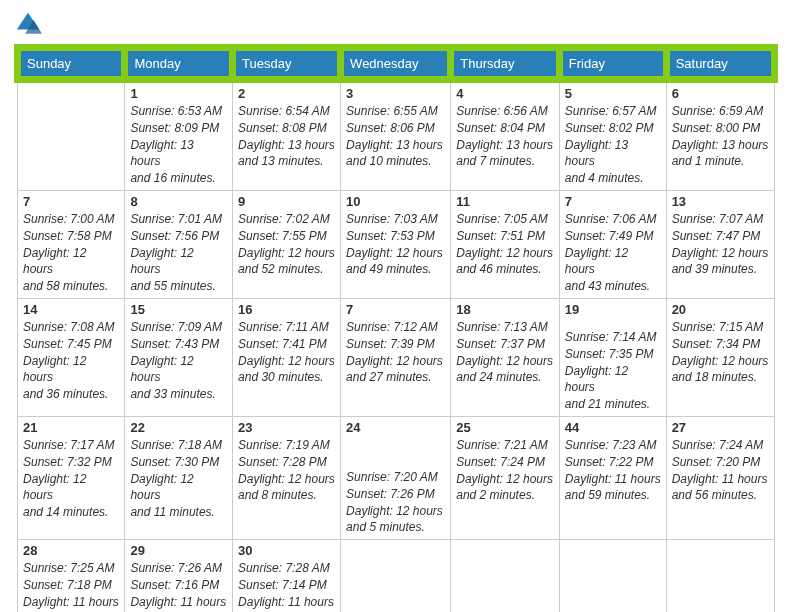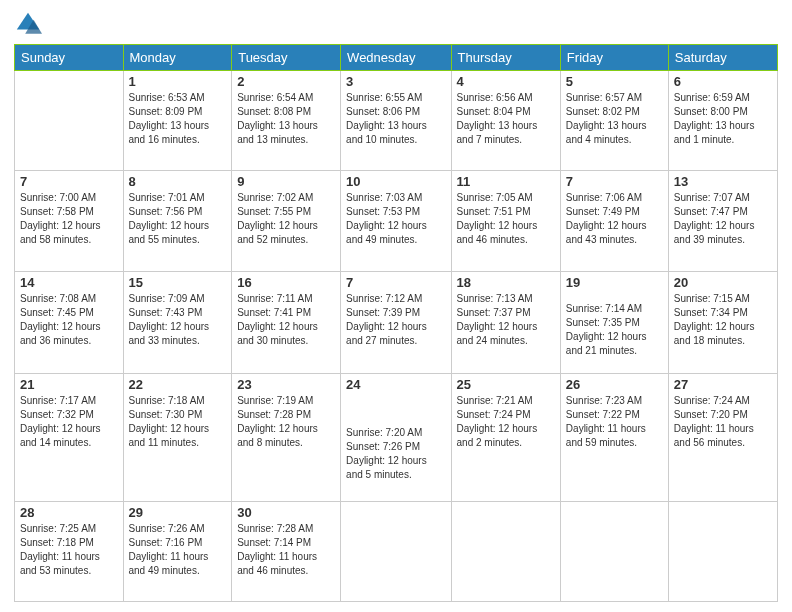--- a/index.html
+++ b/index.html
@@ -57,40 +57,41 @@
       flex: 1;
       font-size: 10.5px;
     }
     .calendar thead th {
       background: #2980b9;
       color: #fff;
       text-align: left;
       padding: 5px 6px;
       font-size: 13px;
       font-weight: normal;
-      border: 1px solid #84cc16;
+      border: 7px solid #84cc16;
     }
     .calendar tbody td {
       border: 1px solid #ccc;
       vertical-align: top;
       padding: 3px 5px;
       width: 113px;
       height: 88px;
       color: #333;
     }
     .day-number {
       font-size: 13px;
       font-weight: bold;
       display: block;
       margin-bottom: 2px;
     }
     .day-info {
-      font-size: 10px;
+      font-size: 12px;
       color: #333;
       line-height: 1.4;
+      font-style: italic;
     }
     .empty-cell {
       background: #fff;
     }
   </style>
 </head>
 <body>
 
 <div class="page">
   <div class="header">
@@ -300,21 +301,21 @@
 and 5 minutes.</div>
           </td>
           <td>
             <span class="day-number">25</span>
             <div class="day-info" style="white-space: pre-line;">Sunrise: 7:21 AM
 Sunset: 7:24 PM
 Daylight: 12 hours
 and 2 minutes.</div>
           </td>
           <td>
-            <span class="day-number">26</span>
+            <span class="day-number">44</span>
             <div class="day-info" style="white-space: pre-line;">Sunrise: 7:23 AM
 Sunset: 7:22 PM
 Daylight: 11 hours
 and 59 minutes.</div>
           </td>
           <td>
             <span class="day-number">27</span>
             <div class="day-info" style="white-space: pre-line;">Sunrise: 7:24 AM
 Sunset: 7:20 PM
 Daylight: 11 hours

